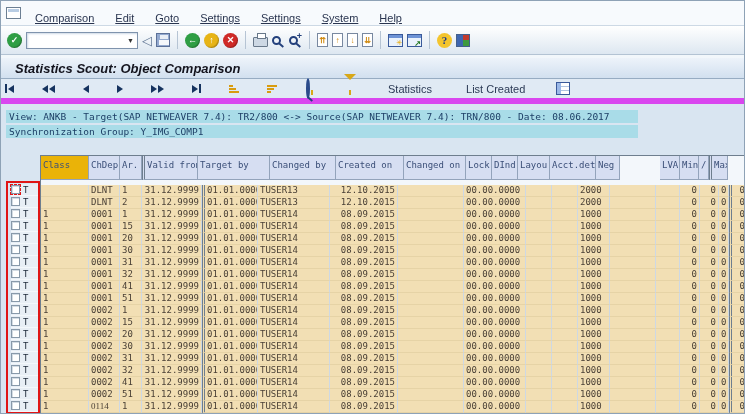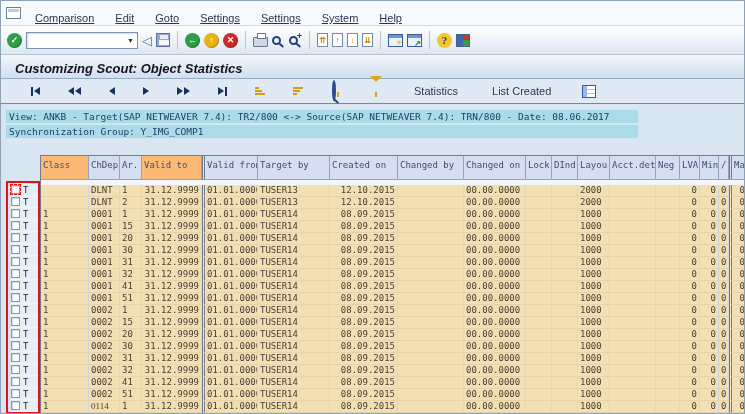--- a/index.html
+++ b/index.html
@@ -40,21 +40,21 @@
   .wino.arrow::after{content:"↗";color:#2a7a2a;font-size:8px;font-weight:bold;position:absolute;bottom:-2px;right:0;}
   .help{width:15px;height:15px;border-radius:50%;background:#f4c52e;color:#1a3a8c;font:bold 11px "Liberation Serif",serif;
     display:flex;align-items:center;justify-content:center;flex:none;}
   .cust{width:14px;height:13px;border:1px solid #44608c;display:grid;grid-template-columns:6px 1fr;grid-template-rows:1fr 1fr;background:#fff;flex:none;}
   .cust i.c1{grid-row:1/3;background:#3f67b0;} .cust i.c2{background:#c23a2e;} .cust i.c3{background:#3f9a3f;}
   
   .titlebar{height:24px;background:linear-gradient(#edf3fa,#d2e0ef);border-top:3px solid #f2f7fb;
     border-bottom:1px solid #97acc2;display:flex;align-items:center;padding-left:14px;}
   .titlebar span{font-size:13px;font-weight:bold;font-style:italic;color:#14141e;}
   
-  .apptb{height:25px;background:#e0eaf4;border-bottom:1px solid #d946ef;display:flex;align-items:center;padding:0 26px;gap:20px;}
+  .apptb{height:25px;background:#e0eaf4;border-bottom:6px solid #d946ef;display:flex;align-items:center;padding:0 0;gap:20px;}
   .navbtn{display:flex;align-items:center;gap:1px;padding:0 4px;flex:none;}
   .tl{width:0;height:0;border-top:4px solid transparent;border-bottom:4px solid transparent;border-right:6px solid #16335f;}
   .tr2{width:0;height:0;border-top:4px solid transparent;border-bottom:4px solid transparent;border-left:6px solid #16335f;}
   .navb{width:2px;height:9px;background:#16335f;}
   .sortbars{display:flex;flex-direction:column;gap:1px;padding:0 4px;flex:none;}
   .sortbars i{display:block;height:2px;background:#d89c10;border:0;}
   .funwrap{padding:0 5px;flex:none;position:relative;}
   .funnel{width:0;height:0;border-left:6px solid transparent;border-right:6px solid transparent;border-top:6px solid #d8a818;}
   .funwrap::after{content:"";position:absolute;left:10px;top:10px;width:2px;height:5px;background:#d8a818;}
   .magblue{border-color:#2a4a8a;background:#bcd6f0;}
@@ -72,21 +72,21 @@
   .red-rect{position:absolute;left:0;top:26px;width:34px;height:233px;border:2px solid #e01515;pointer-events:none;z-index:5;}
   .marker-col{margin-top:29px;width:32px;padding-left:5px;flex:none;}
   .mcell{height:12px;display:flex;align-items:center;gap:3px;background:#e8eef5;border-bottom:1px solid #f3f7fb;}
   .cb{width:9px;height:9px;background:#fff;border:1px solid #8899aa;box-shadow:inset 1px 1px 0 #d4dce4;flex:none;}
   .cb.first{outline:1px dashed #e01515;}
   .mt{font:9px "DejaVu Sans Mono",monospace;color:#1a2636;}
   .main-table{margin-left:2px;border:1px solid #6e7e8e;background:#f3f7fb;flex:none;}
   .header-row{display:flex;height:24px;}
   .hcell{border-right:1px solid #93a3bb;border-bottom:1px solid #93a3bb;background:#d6def2;
     font:9px "DejaVu Sans Mono",monospace;color:#3b4f78;padding:4px 2px 0 2px;overflow:hidden;white-space:nowrap;flex:none;}
-  .hcell.key{background:#fdba74;}
+  .hcell.key{background:#eab308;}
   .spacer-row{height:5px;background:#f3f7fb;}
   .drow{display:flex;height:12px;}
   .dcell{height:12px;line-height:11px;background:#f2dfb4;border-right:1px solid #cdd8e4;border-bottom:1px solid #e6d3a6;
     font:9px "DejaVu Sans Mono",monospace;color:#4a4036;padding:0 2px;overflow:hidden;white-space:nowrap;flex:none;}
   .dcell.right{text-align:right;}
   .dbl{border-left:3px double #6e7e8e;}
 </style>
 </head>
 <body>
 
@@ -132,21 +132,21 @@
     <span class="sep"></span>
     <span class="help">?</span>
     <span class="cust">
         <i class="c1"></i>
         <i class="c2"></i>
         <i class="c3"></i>
       </span>
   </div>
 
   <div class="titlebar">
-    <span>Customizing Scout: Object Statistics</span>
+    <span>Statistics Scout: Object Comparison</span>
   </div>
 
   <div class="apptb">
     <span class="navbtn">
         <i class="navb"></i>
         <i class="tl"></i>
       </span>
     <span class="navbtn">
         <i class="tl"></i>
         <i class="tl"></i>
@@ -268,32 +268,31 @@
           <div class="mcell">
             <span class="cb"></span>
             <span class="mt">T</span>
           </div>
         </div>
       <div class="main-table">
         <div class="header-row" id="headerRow">
             <div class="hcell key" style="width: 48px;">Class</div>
             <div class="hcell" style="width: 31px;">ChDep</div>
             <div class="hcell" style="width: 22px;">Ar.</div>
-            <div class="hcell key" style="width: 60px;">Valid to</div>
             <div class="hcell dbl" style="width: 56px;">Valid from</div>
             <div class="hcell" style="width: 72px;">Target by</div>
+            <div class="hcell" style="width: 66px;">Changed by</div>
             <div class="hcell" style="width: 68px;">Created on</div>
-            <div class="hcell" style="width: 66px;">Changed by</div>
             <div class="hcell" style="width: 62px;">Changed on</div>
             <div class="hcell" style="width: 26px;">Lock</div>
             <div class="hcell" style="width: 26px;">DInd</div>
             <div class="hcell" style="width: 32px;">Layou</div>
             <div class="hcell" style="width: 46px;">Acct.det</div>
             <div class="hcell" style="width: 24px;">Neg</div>
-            <div class="hcell" style="width: 20px;">LVA</div>
+            <div class="hcell" style="width: 20px; margin-left: 40px;">LVA</div>
             <div class="hcell" style="width: 19px;">Min</div>
             <div class="hcell" style="width: 10px;">/</div>
             <div class="hcell dbl" style="width: 19px;">Max</div>
           </div>
         <div class="spacer-row"></div>
         <div id="dataRows">
             <div class="drow">
               <div class="dcell" style="width: 48px;"></div>
               <div class="dcell" style="width: 31px;">DLNT</div>
               <div class="dcell" style="width: 22px;">1</div>

